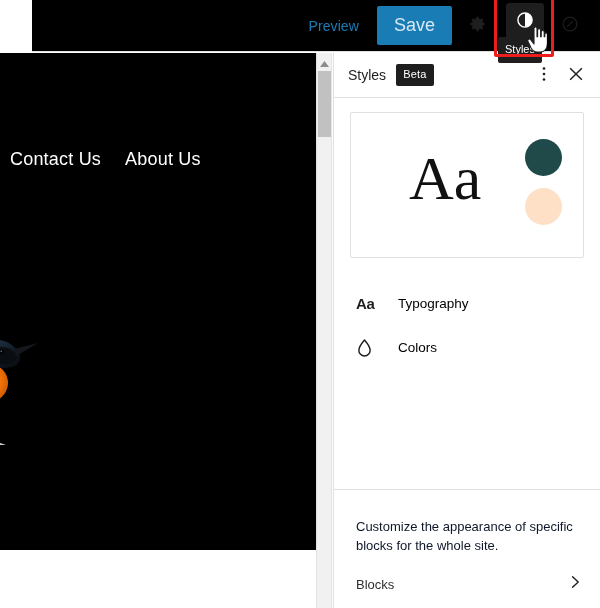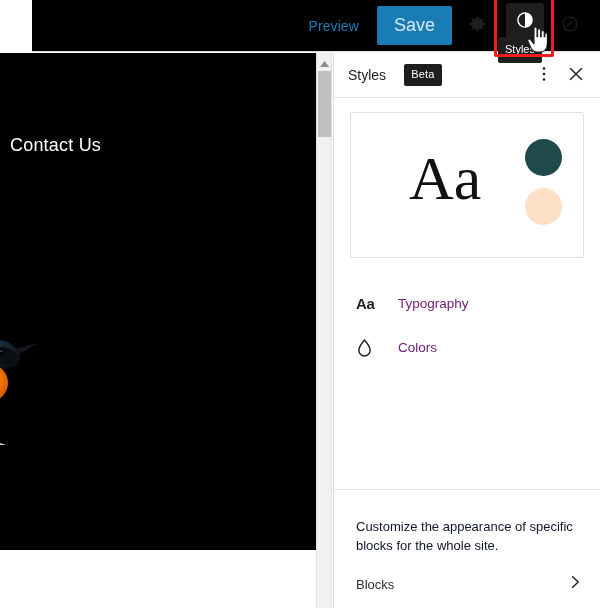--- a/index.html
+++ b/index.html
@@ -123,21 +123,21 @@
   #canvas {
     position: absolute;
     left: 0; top: 53px;
     width: 316px;
     height: 497px;
     background: #000000;
     overflow: hidden;
   }
   #site-nav {
     position: absolute;
-    left: 10px; top: 82px;
+    left: 10px; top: 96px;
     display: flex;
     gap: 24px;
   }
   .site-nav-link {
     color: #ffffff;
     font-size: 18px;
     letter-spacing: .2px;
     cursor: pointer;
     white-space: nowrap;
   }
@@ -193,21 +193,21 @@
     align-items: center;
     padding: 0 8px 0 14px;
     border-bottom: 1px solid #e0e0e0;
   }
   #sb-title {
     font-size: 14px;
     color: #1e1e1e;
     white-space: nowrap;
   }
   #sb-beta {
-    margin-left: 18px;
+    margin-left: 10px;
     background: #1e1e1e;
     color: #ffffff;
     font-size: 11px;
     line-height: 1;
     padding: 5px 7px 6px 7px;
     border-radius: 2px;
     letter-spacing: .2px;
   }
   #sb-header-spacer { flex: 1 1 auto; }
   .sb-hbtn {
@@ -272,21 +272,21 @@
   .sb-nav-icon-aa {
     font-family: "Liberation Sans", sans-serif;
     font-size: 15px;
     font-weight: bold;
     color: #1e1e1e;
     letter-spacing: -0.3px;
   }
   .sb-nav-label {
     margin-left: 18px;
     font-size: 13.5px;
-    color: #701a75;
+    color: #000000;
   }
 
   
   #sb-divider {
     position: absolute;
     left: 0; bottom: 118px;
     width: 100%;
     height: 1px;
     background: #e0e0e0;
   }
@@ -373,20 +373,21 @@
           <circle cx="12" cy="18.6" r="1.6"></circle>
         </svg>
       </span>
     </div>
   </div>
 
   <div id="canvas" style="background: rgb(0, 0, 0);">
 
     <div id="site-nav">
       <span class="site-nav-link">Contact Us</span>
+      <span class="site-nav-link">About Us</span>
     </div>
 
     <svg id="bird-image" viewBox="0 0 92 120" aria-hidden="true">
       <defs>
         <radialGradient id="breastGrad" cx="52%" cy="45%" r="62%">
           <stop offset="0%" stop-color="#ff8c12"></stop>
           <stop offset="55%" stop-color="#ec6f06"></stop>
           <stop offset="100%" stop-color="#b84d03"></stop>
         </radialGradient>
         <linearGradient id="headGrad" x1="0" y1="0" x2="1" y2="1">

